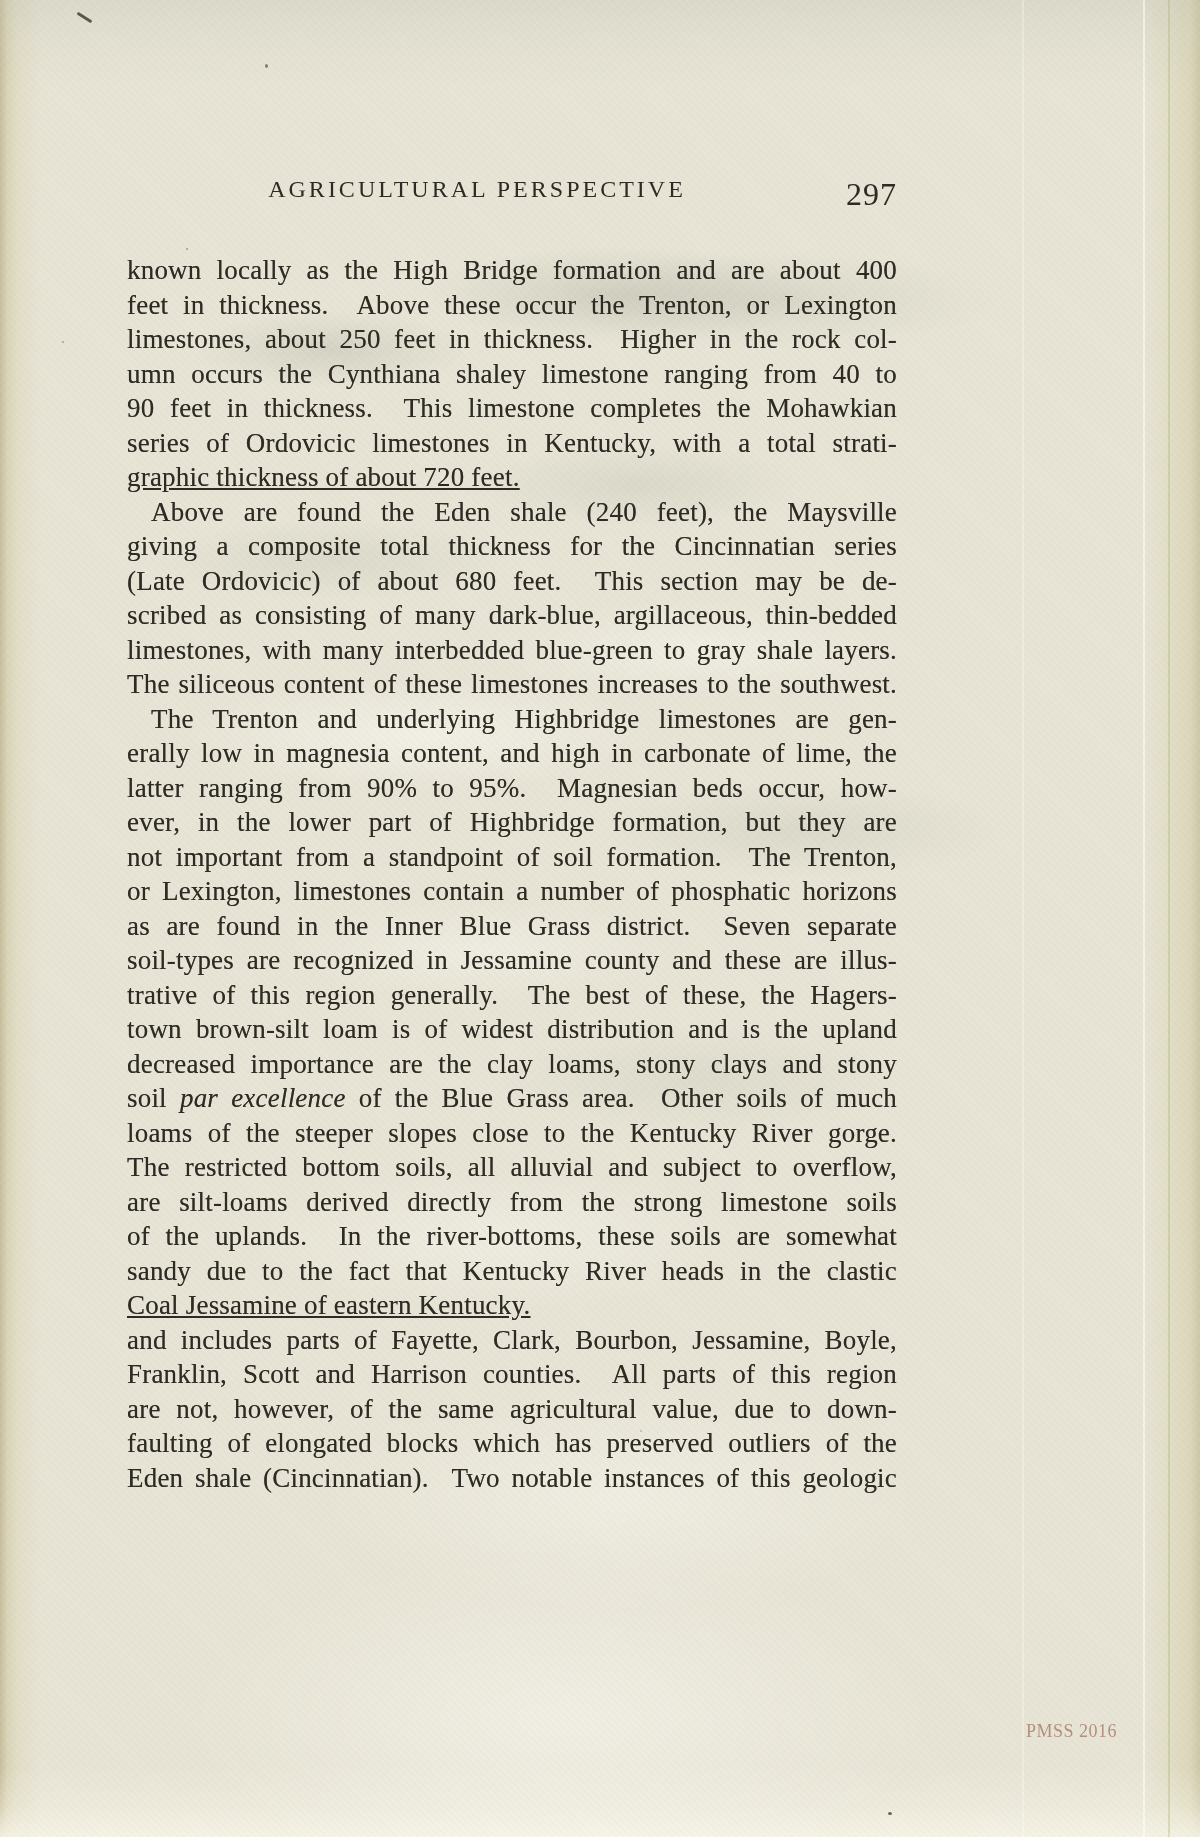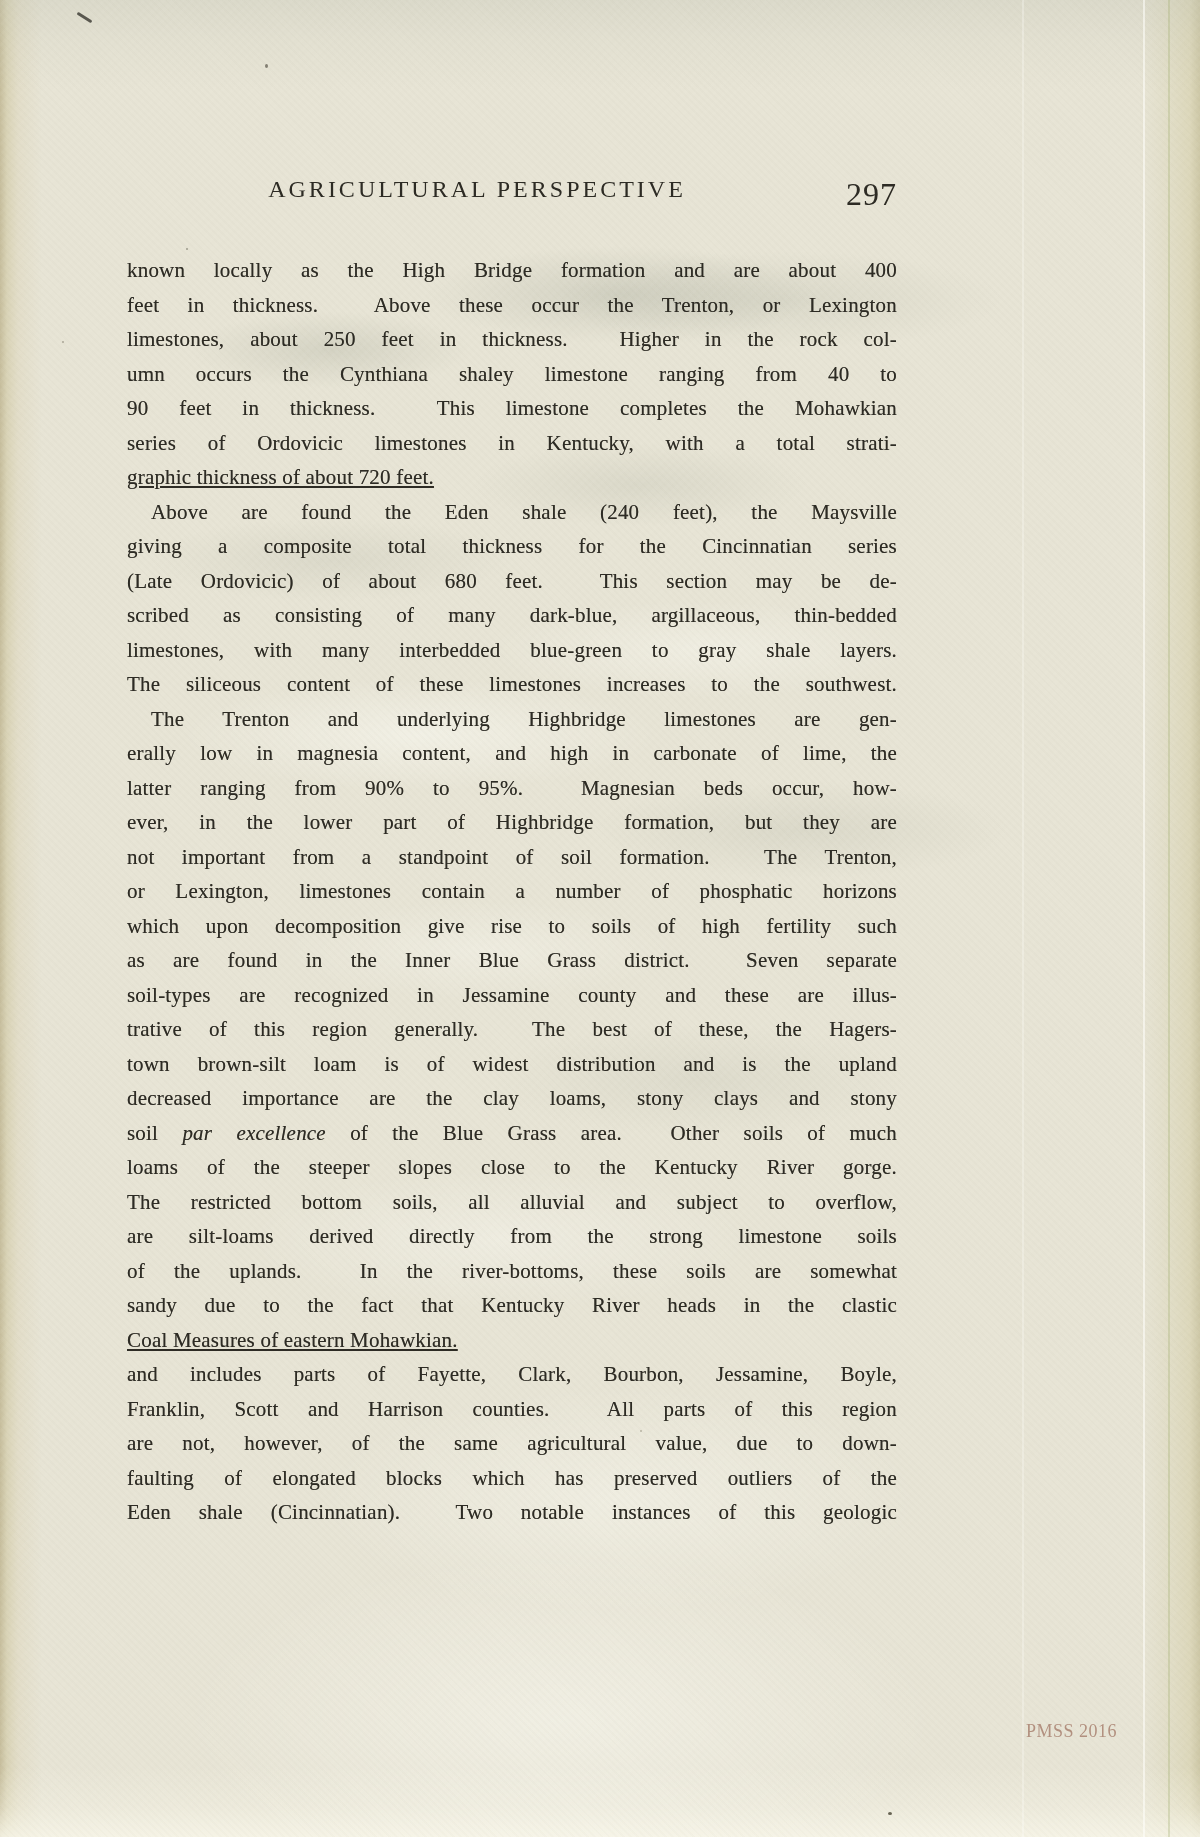--- a/index.html
+++ b/index.html
@@ -48,21 +48,21 @@
   .header .title{
     position:absolute;left:0;right:70px;text-align:center;
     font-size:24px;letter-spacing:3px;white-space:nowrap;
   }
   .header .pagenum{
     position:absolute;right:0;top:0;font-size:32px;letter-spacing:1px;
   }
 
   .textblock{
     position:absolute;left:127px;top:253px;width:770px;
-    font-size:21px;line-height:34.5px;color:var(--ink,#2d2b24);
+    font-size:27px;line-height:34.5px;color:var(--ink,#2d2b24);
     letter-spacing:0.2px;
     text-shadow:0 0 0.5px rgba(45,43,36,0.55);
   }
   .line{
     text-align:justify;text-align-last:justify;
     height:34.5px;white-space:normal;
   }
   .line.last{text-align-last:left;text-decoration:underline;}
   .line.indent{text-indent:24px;}
   .line em{font-style:italic;}
@@ -119,33 +119,32 @@
       <div class="line">(Late Ordovicic) of about 680 feet.&nbsp; This section may be de-</div>
       <div class="line">scribed as consisting of many dark-blue, argillaceous, thin-bedded</div>
       <div class="line">limestones, with many interbedded blue-green to gray shale layers.</div>
       <div class="line">The siliceous content of these limestones increases to the southwest.</div>
       <div class="line indent">The Trenton and underlying Highbridge limestones are gen-</div>
       <div class="line">erally low in magnesia content, and high in carbonate of lime, the</div>
       <div class="line">latter ranging from 90% to 95%.&nbsp; Magnesian beds occur, how-</div>
       <div class="line">ever, in the lower part of Highbridge formation, but they are</div>
       <div class="line">not important from a standpoint of soil formation.&nbsp; The Trenton,</div>
       <div class="line">or Lexington, limestones contain a number of phosphatic horizons</div>
-      <div class="line">which upon decomposition give rise to soils of high fertility such</div>
       <div class="line">as are found in the Inner Blue Grass district.&nbsp; Seven separate</div>
       <div class="line">soil-types are recognized in Jessamine county and these are illus-</div>
       <div class="line">trative of this region generally.&nbsp; The best of these, the Hagers-</div>
       <div class="line">town brown-silt loam is of widest distribution and is the upland</div>
       <div class="line">decreased importance are the clay loams, stony clays and stony</div>
       <div class="line"><span>soil </span><em>par excellence</em><span> of the Blue Grass area.&nbsp; Other soils of much</span></div>
       <div class="line">loams of the steeper slopes close to the Kentucky River gorge.</div>
       <div class="line">The restricted bottom soils, all alluvial and subject to overflow,</div>
       <div class="line">are silt-loams derived directly from the strong limestone soils</div>
       <div class="line">of the uplands.&nbsp; In the river-bottoms, these soils are somewhat</div>
       <div class="line">sandy due to the fact that Kentucky River heads in the clastic</div>
-      <div class="line last">Coal Measures of eastern Mohawkian.</div>
+      <div class="line last">Coal Jessamine of eastern Kentucky.</div>
       <div class="line">and includes parts of Fayette, Clark, Bourbon, Jessamine, Boyle,</div>
       <div class="line">Franklin, Scott and Harrison counties.&nbsp; All parts of this region</div>
       <div class="line">are not, however, of the same agricultural value, due to down-</div>
       <div class="line">faulting of elongated blocks which has preserved outliers of the</div>
       <div class="line">Eden shale (Cincinnatian).&nbsp; Two notable instances of this geologic</div>
     </div>
 
   <div class="watermark">PMSS 2016</div>
 </div>
 

